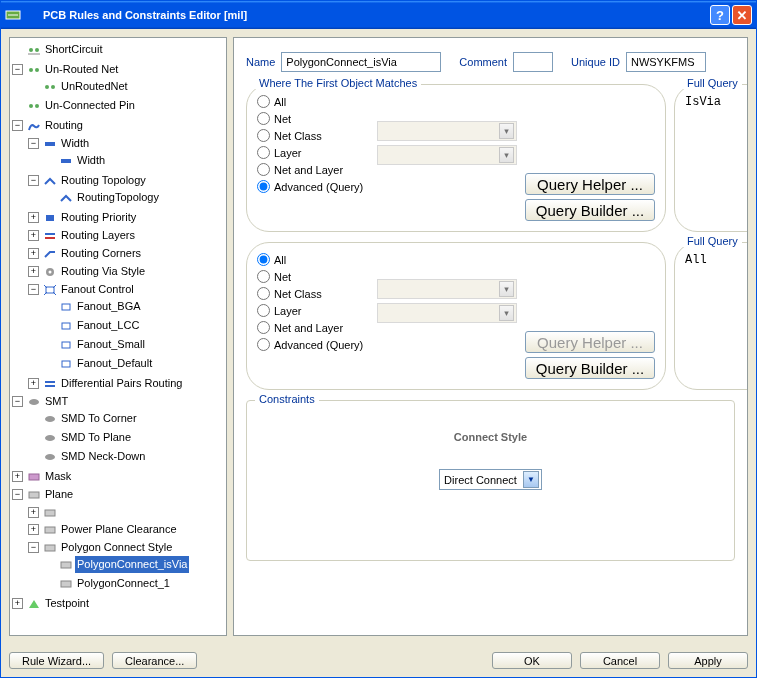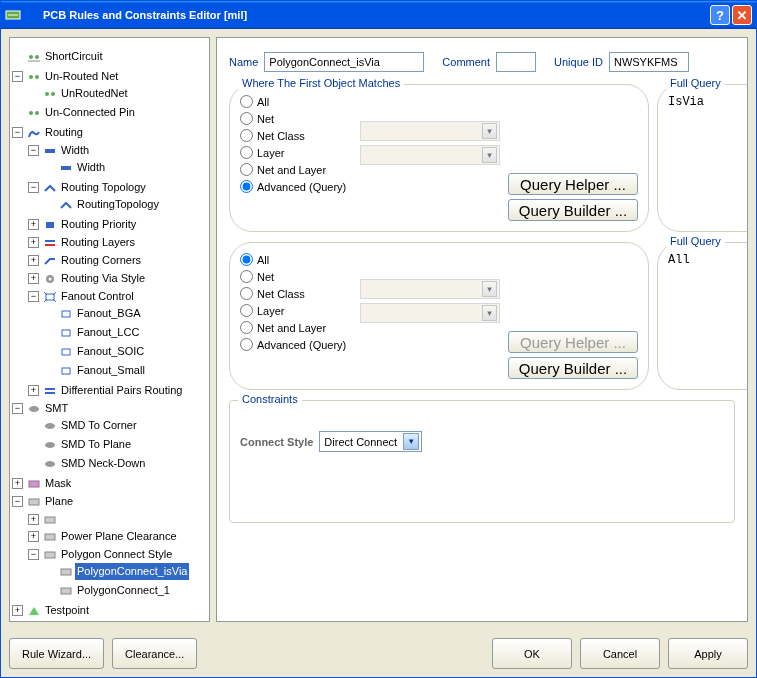--- a/index.html
+++ b/index.html
@@ -6,25 +6,25 @@
 body { margin: 0; background: #ece9d8; }
 .window { width: 757px; height: 678px; border: 1px solid #0054e3; background: #ece9d8; display: flex; flex-direction: column; }
 .titlebar { height: 28px; background: linear-gradient(180deg, #3a95ff 0%, #0054e3 8%, #0054e3 92%, #003db0 100%); display: flex; align-items: center; padding: 0 4px; color: white; font-weight: bold; }
 .titlebar .icon { width: 16px; height: 16px; margin-right: 4px; display: inline-flex; align-items: center; justify-content: center; }
 .titlebar .title { flex: 1; padding-left: 18px; }
 .titlebar .btns { display: flex; gap: 2px; }
 .tbtn { width: 20px; height: 20px; border: 1px solid #fff; border-radius: 3px; display: flex; align-items: center; justify-content: center; font-weight: bold; font-size: 13px; cursor: pointer; }
 .tbtn.help { background: #448aff; }
 .tbtn.close { background: #e8542b; }
 .body { flex: 1; display: flex; padding: 8px; gap: 6px; overflow: hidden; }
-.tree-panel { width: 201px; background: #fff; border: 1px solid #919b9c; overflow: auto; padding: 10px 2px; }
+.tree-panel { width: 218px; background: #fff; border: 1px solid #919b9c; overflow: auto; padding: 3px 2px; }
 .right-panel { flex: 1; background: #fff; border: 1px solid #919b9c; padding: 14px 12px; overflow: auto; }
 .footer { padding: 8px; display: flex; gap: 8px; }
 .footer .spacer { flex: 1; }
-.btn { min-width: 80px; height: 31px; background: linear-gradient(180deg, #fff, #ece9d8); border: 1px solid #919b9c; border-radius: 3px; padding: 0 12px; cursor: pointer; }
+.btn { min-width: 80px; height: 17px; background: linear-gradient(180deg, #fff, #ece9d8); border: 1px solid #919b9c; border-radius: 3px; padding: 0 12px; cursor: pointer; }
 
 
 .tree ul { list-style: none; margin: 0; padding-left: 16px; }
 .tree > ul { padding-left: 0; }
 .tree li { white-space: nowrap; line-height: 17px; }
 .tree-row { display: inline-flex; align-items: center; gap: 2px; cursor: default; }
 .exp { width: 11px; height: 11px; border: 1px solid #888; display: inline-flex; align-items: center; justify-content: center; font-size: 9px; line-height: 9px; background: #fff; margin-right: 2px; cursor: pointer; }
 .exp.none { border: none; background: none; }
 .nicon { width: 14px; height: 12px; display: inline-flex; align-items: center; justify-content: center; }
 .nicon svg { width: 14px; height: 12px; }
@@ -46,21 +46,21 @@
 .combo { height: 20px; border: 1px solid #bbb; background: #ece9d8; display: flex; align-items: center; justify-content: flex-end; padding-right: 2px; }
 .combo .arrow { width: 15px; height: 16px; background: linear-gradient(180deg,#eee,#ccc); border: 1px solid #999; display: flex; align-items: center; justify-content: center; font-size: 9px; }
 .combo.disabled { opacity: 0.55; }
 .btn-col { display: flex; flex-direction: column; gap: 4px; justify-content: flex-end; width: 130px; }
 .qbtn { height: 22px; border: 1px solid #7f9db9; background: linear-gradient(180deg,#fff,#ece9d8); border-radius: 3px; cursor: pointer; font-size: 15px; }
 .qbtn.disabled { color: #999; cursor: default; }
 .spacer22 { height: 22px; }
 .two-fieldsets { display: flex; gap: 8px; margin-bottom: 10px; }
 .two-fieldsets .fieldset { flex: 1; margin-bottom: 0; border-radius: 23px; }
 .two-fieldsets .qfs { width: 190px; flex: none; }
-.constraints-inner { display: flex; flex-direction: row; align-items: center; padding: 20px 0 60px; gap: 6px; }
+.constraints-inner { display: flex; flex-direction: column; align-items: center; padding: 20px 0 60px; gap: 26px; }
 .clbl { color: #666; font-weight: bold; }
 .select { height: 21px; border: 1px solid #7f9db9; background: #fff; display: flex; align-items: center; padding: 0 2px 0 4px; gap: 6px; cursor: pointer; }
 .select .arrowbtn { width: 16px; height: 17px; background: linear-gradient(180deg,#ddeeff,#a8c8f0); border: 1px solid #7f9db9; display: flex; align-items: center; justify-content: center; font-size: 8px; color: #003399; }
 </style>
 </head>
 <body>
 
 <div class="window">
   <div class="titlebar">
     <span class="icon">
@@ -244,30 +244,30 @@
                         </span>
                         <span class="label">Fanout_LCC</span>
                       </span></li>
                   <li><span class="tree-row">
                         <span class="exp none"></span>
                         <span class="nicon">
                           <svg>
                             <rect x="3" y="3" width="8" height="6" fill="none" stroke="#36c"></rect>
                           </svg>
                         </span>
-                        <span class="label">Fanout_SOIC</span>
+                        <span class="label">Fanout_Small</span>
                       </span></li>
                   <li><span class="tree-row">
                         <span class="exp none"></span>
                         <span class="nicon">
                           <svg>
                             <rect x="3" y="3" width="8" height="6" fill="none" stroke="#36c"></rect>
                           </svg>
                         </span>
-                        <span class="label">Fanout_Small</span>
+                        <span class="label">Fanout_Default</span>
                       </span></li>
                 </ul>
               </li>
               <li><span class="tree-row">
                     <span class="exp">+</span>
                     <span class="nicon">
                       <svg>
                         <path d="M2 4 L12 4 M2 8 L12 8" stroke="#36c" stroke-width="2"></path>
                       </svg>
                     </span>

